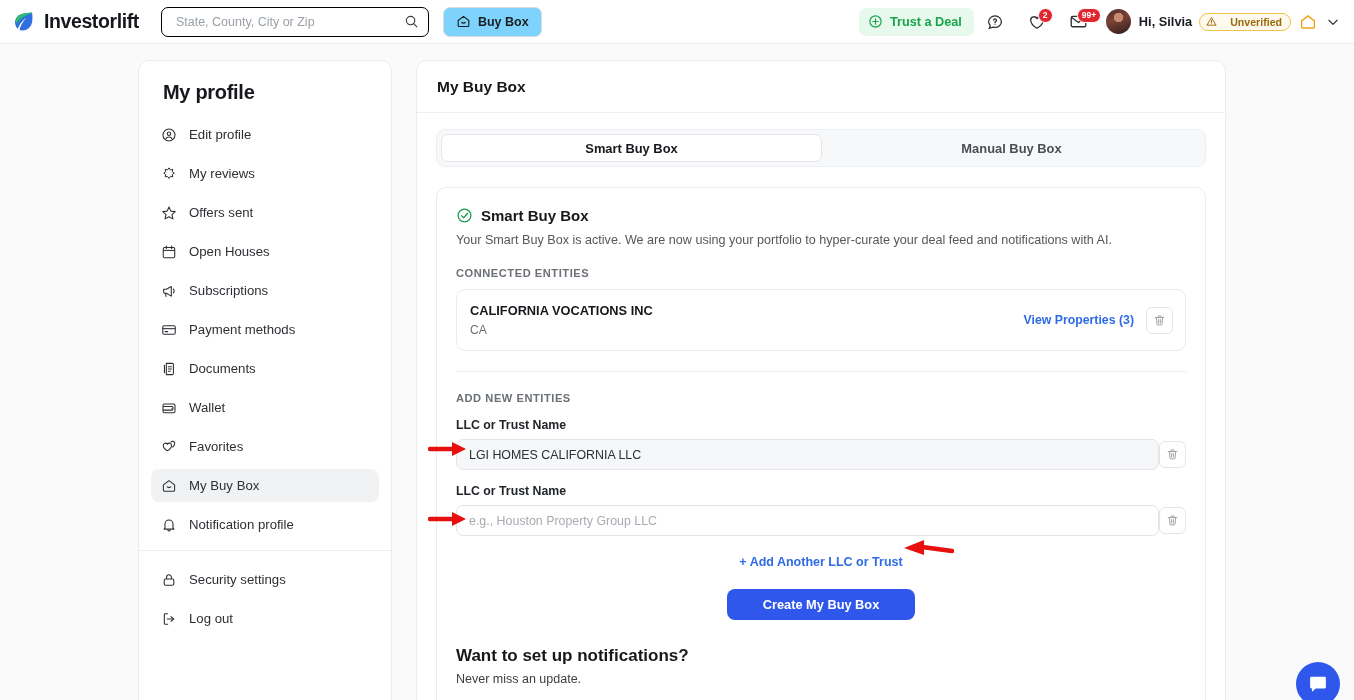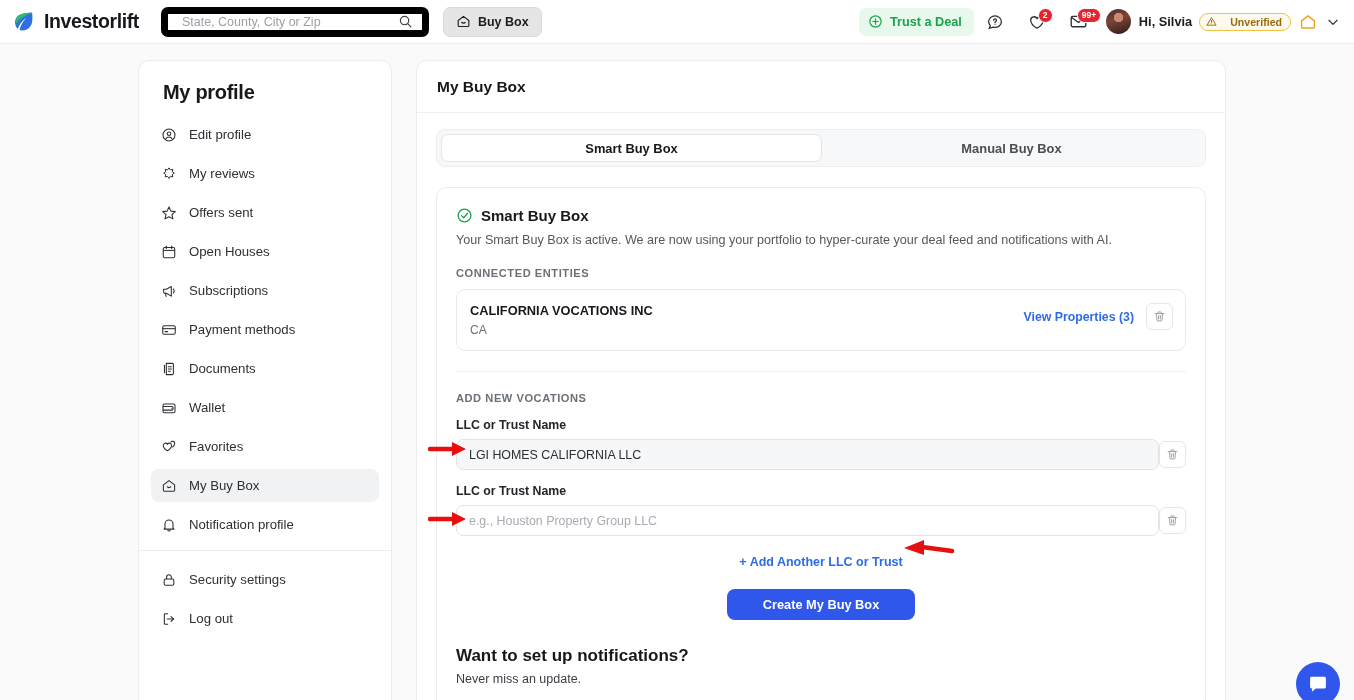--- a/index.html
+++ b/index.html
@@ -22,39 +22,39 @@
     padding: 0 14px 0 12px;
     position: relative;
   }
   .brand { display: flex; align-items: center; gap: 9px; }
   .leaf { width: 23px; height: 23px; position: relative; }
   .brand-name { font-size: 19.5px; font-weight: bold; letter-spacing: -0.4px; color: #16181c; }
 
   .searchwrap {
     margin-left: 22px;
     width: 268px; height: 30px;
-    border: 7px solid #000000;
+    border: 1px solid #000000;
     border-radius: 7px;
     background: #fff;
     display: flex; align-items: center;
     padding: 0 9px 0 12px;
   }
   .searchwrap input {
     border: none; outline: none; flex: 1;
     font-size: 12.5px; font-family: "Liberation Sans", sans-serif;
     color: #2c2f33; background: transparent;
   }
   .searchwrap input::placeholder { color: #9aa0a6; }
 
   .buybox-btn {
     margin-left: 14px;
     height: 30px;
     border: 1px solid #d8dbe0;
     border-radius: 7px;
-    background: #e5e5e5;
+    background: #7dd3fc;
     display: flex; align-items: center; gap: 7px;
     padding: 0 12px;
     font-size: 12.5px; font-weight: bold; color: #1a1d21;
     cursor: pointer;
   }
 
   .nav-right {
     margin-left: auto;
     display: flex; align-items: center; gap: 0;
   }
@@ -172,21 +172,21 @@
   .section-label {
     margin-top: 20px;
     font-size: 11.1px; font-weight: bold; letter-spacing: 0.55px;
     color: #6b7077;
   }
   .entity-card {
     margin-top: 10px;
     border: 1px solid #eaebed;
     border-radius: 9px;
     padding: 13px 12px 13px 13px;
-    display: flex; align-items: flex-start;
+    display: flex; align-items: center;
   }
   .entity-name { font-size: 12.8px; font-weight: bold; color: #16181c; }
   .entity-state { font-size: 12.1px; color: #6b7077; margin-top: 5px; }
   .entity-right { margin-left: auto; display: flex; align-items: center; gap: 12px; }
   .link-blue { font-size: 12.3px; font-weight: bold; color: #2e6be6; cursor: pointer; }
 
   .icon-btn {
     width: 27px; height: 27px;
     border: 1px solid #e4e6e9; border-radius: 6px;
     background: #fff; display: flex; align-items: center; justify-content: center;
@@ -533,21 +533,21 @@
                     <line x1="10.4" y1="10.4" x2="10.4" y2="16.6"></line>
                       <line x1="13.6" y1="10.4" x2="13.6" y2="16.6"></line>
                   </svg>
                 </span>
               </span>
             </div>
           </div>
 
           <div class="hr"></div>
 
-          <div class="section-label">ADD NEW VOCATIONS</div>
+          <div class="section-label">ADD NEW ENTITIES</div>
 
           <div class="field-label">LLC or Trust Name</div>
           <div class="field-row">
             <input class="txt filled" placeholder="e.g., Houston Property Group LLC" value="LGI HOMES CALIFORNIA LLC" style="">
             <span class="icon-btn">
               <span style="display:flex">
                 <svg width="13" height="13" viewBox="0 0 24 24" fill="none" stroke="#9aa0a6" stroke-width="1.8" stroke-linecap="round" stroke-linejoin="round">
                   <polyline points="4,6.6 20,6.6"></polyline>
                   <path d="M9,6.6V4.6a1,1 0 0 1 1-1h4a1,1 0 0 1 1,1v2"></path>
                   <path d="M6.4,6.6l.9,12.2a1.4,1.4 0 0 0 1.4,1.3h6.6a1.4,1.4 0 0 0 1.4-1.3l.9-12.2"></path>

